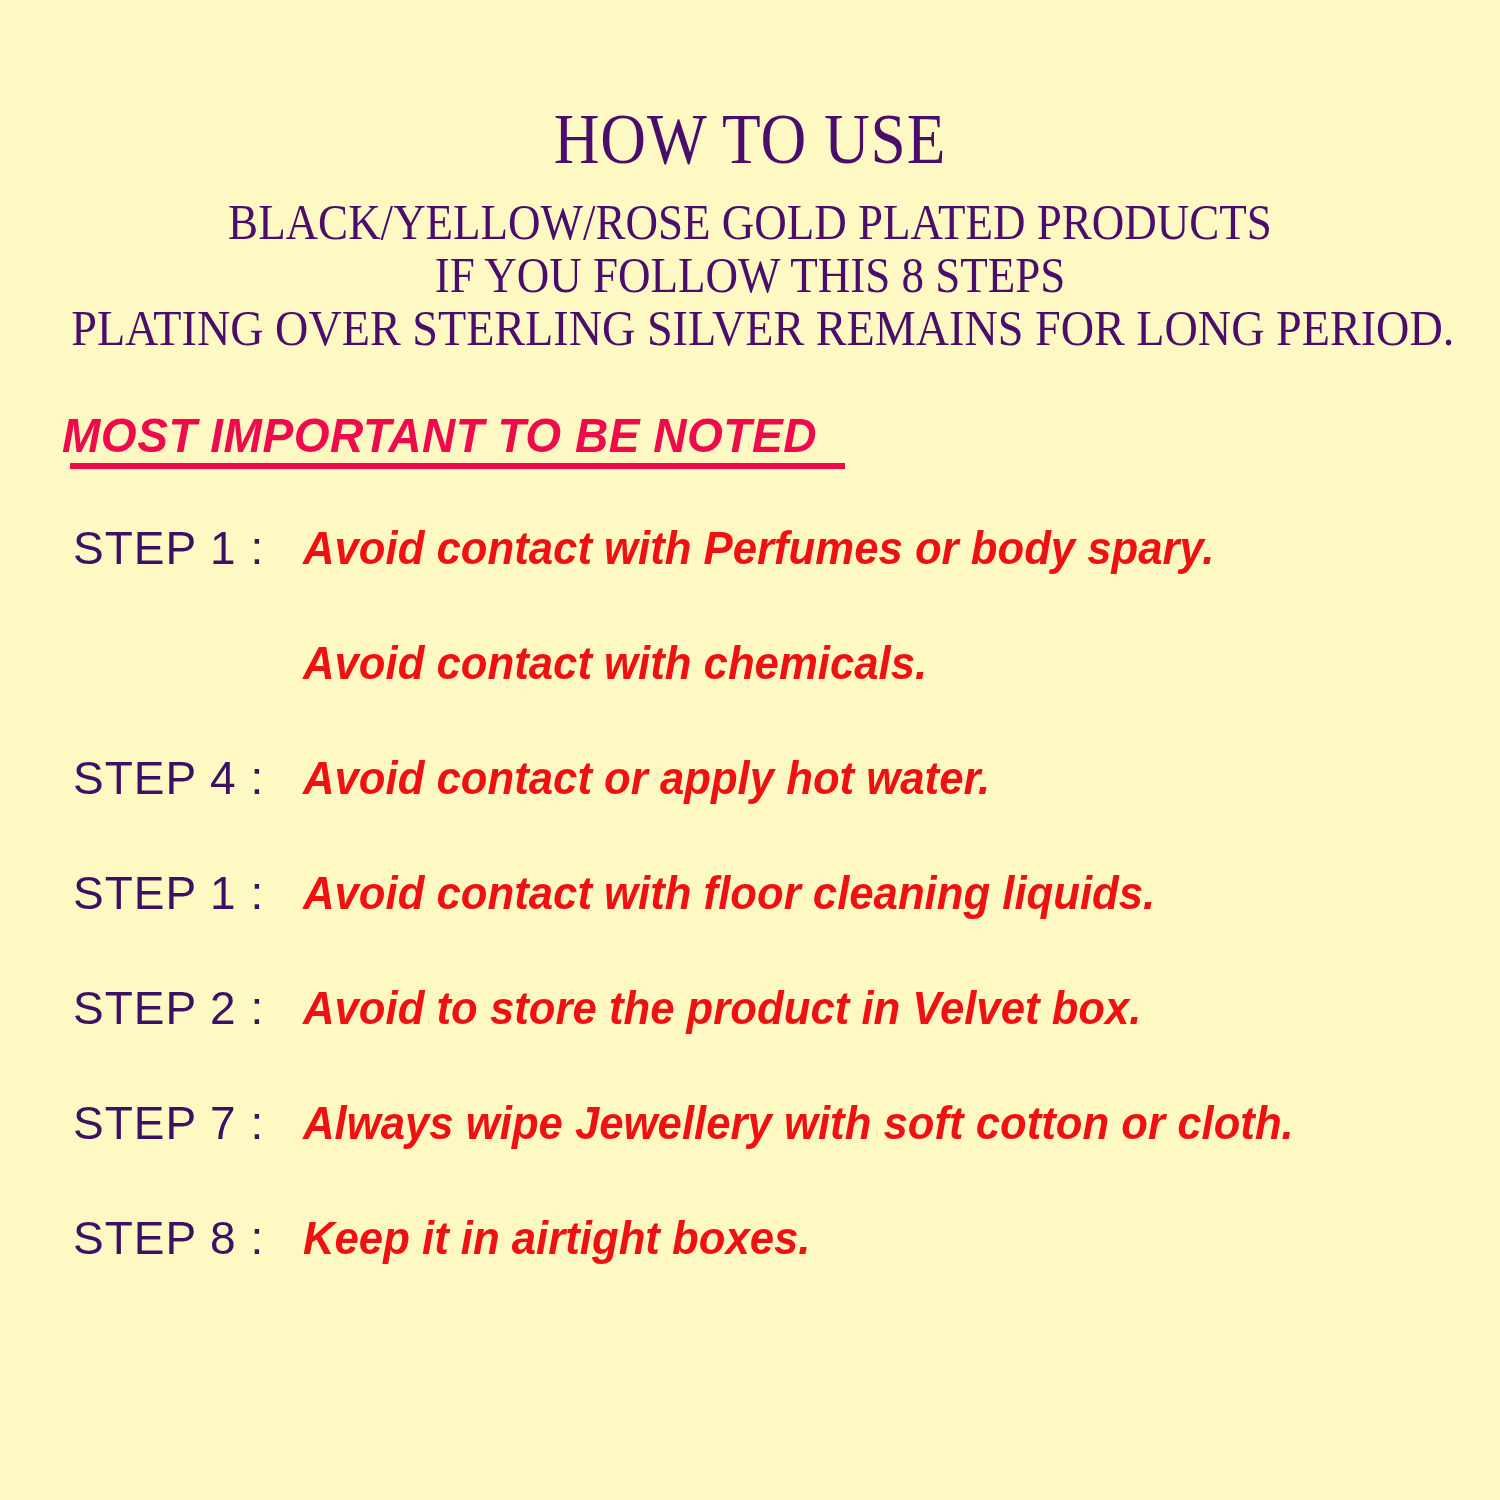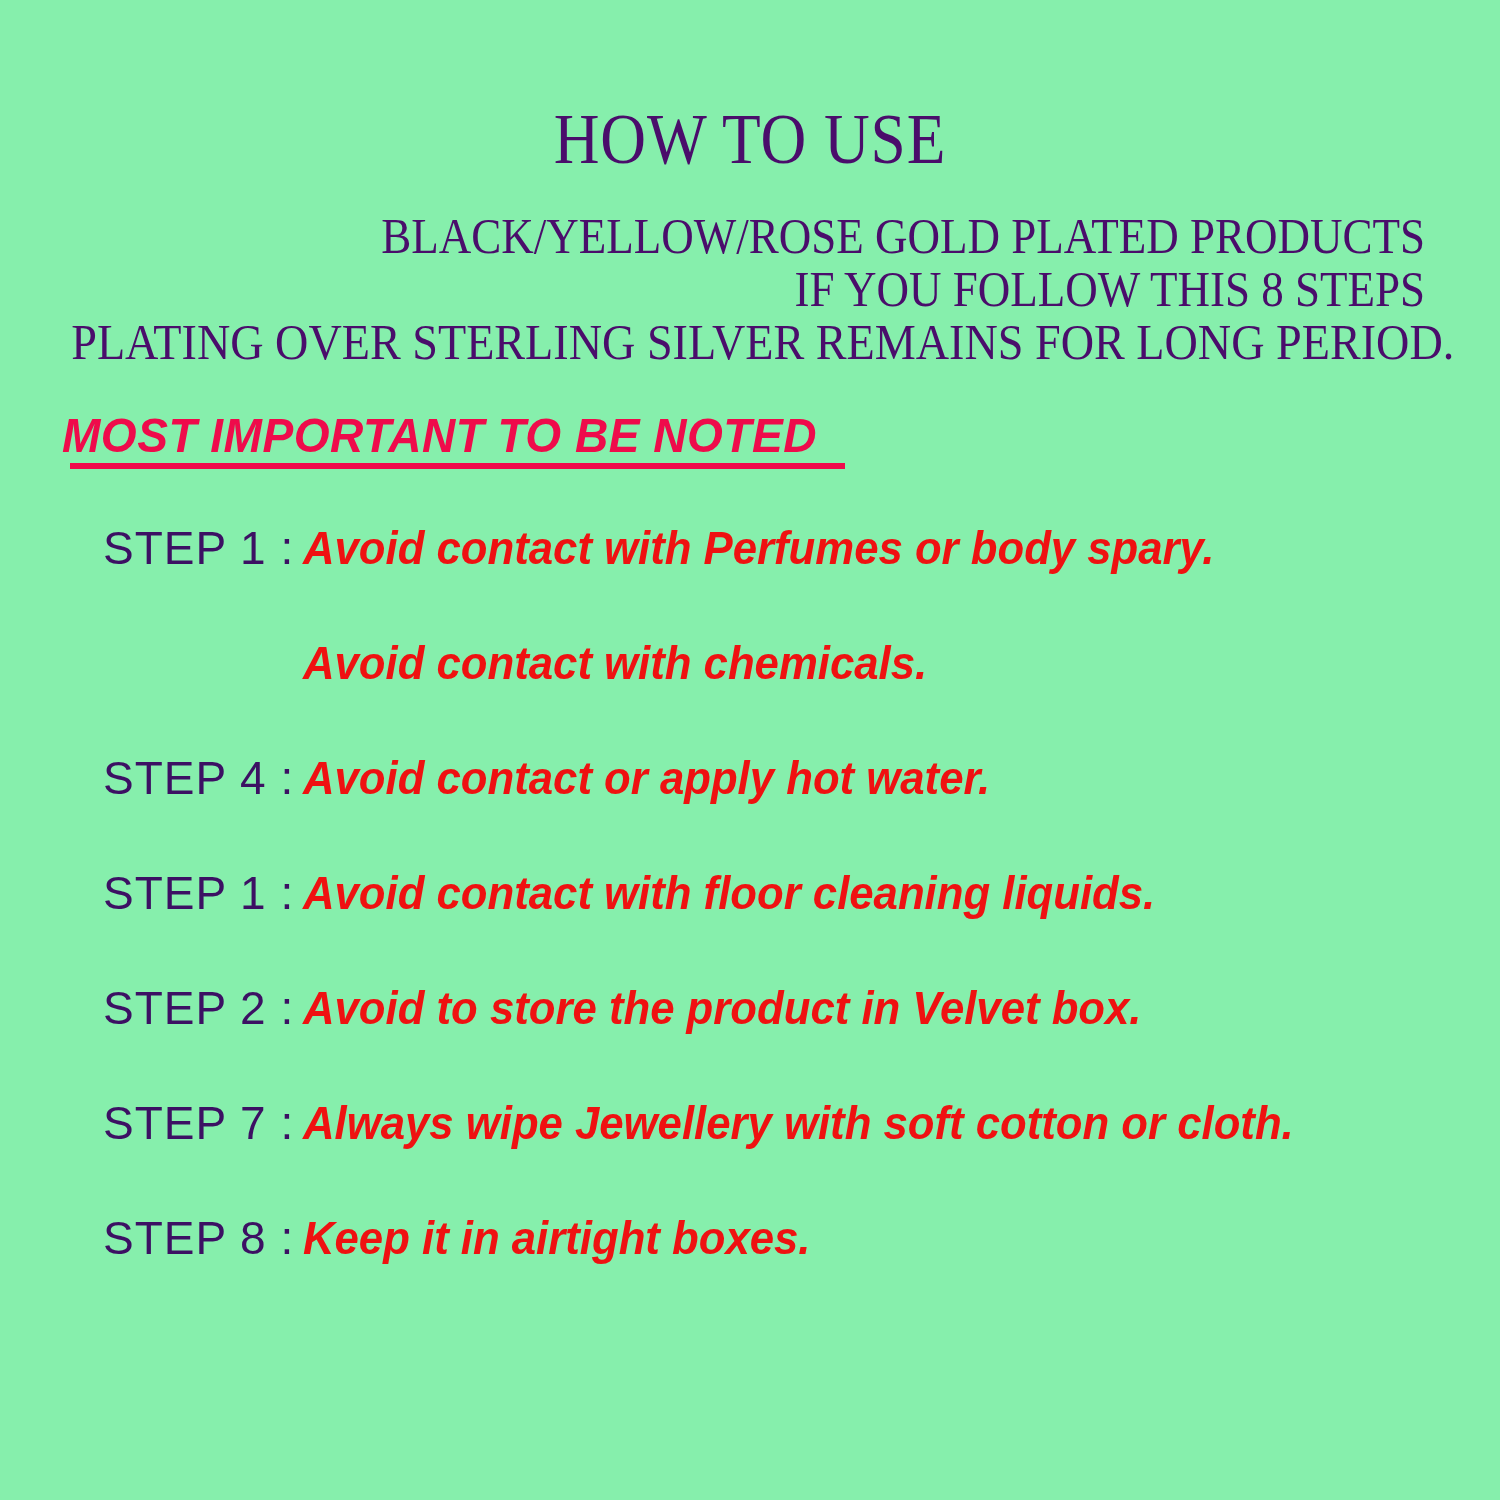--- a/index.html
+++ b/index.html
@@ -12,21 +12,21 @@
     background: #ffffff;
     font-family: "Liberation Sans", sans-serif;
     overflow: hidden;
     position: relative;
   }
 
   #page {
     position: relative;
     width: 1500px;
     height: 1500px;
-    background: #86efac;
+    background: #fef9c3;
   }
 
   
   .heading-block {
     position: absolute;
     top: 96px;
     left: 0;
     width: 1500px;
     text-align: center;
   }
@@ -36,22 +36,21 @@
     color: #4a0d6b;
     font-size: 72px;
     line-height: 86px;
     letter-spacing: 1px;
     transform: scaleX(0.88);
     transform-origin: center center;
     white-space: nowrap;
   }
 
   .subtitle-lines {
-    margin-top: 28px;
-    text-align: right;
+    margin-top: 14px;
   }
 
   .subtitle {
     font-family: "Liberation Serif", "DejaVu Serif", serif;
     color: #4a0d6b;
     font-size: 50px;
     line-height: 53px;
     white-space: nowrap;
     transform: scaleX(0.90);
     transform-origin: center center;
@@ -104,21 +103,20 @@
     position: absolute;
     left: 73px;
     top: 0;
     font-family: "Liberation Sans", "DejaVu Sans", sans-serif;
     color: #3c1063;
     font-size: 46px;
     line-height: 56px;
     font-weight: normal;
     white-space: nowrap;
     letter-spacing: 1px;
-    margin-left: 30px;
   }
   .step-text {
     position: absolute;
     left: 303px;
     top: 0;
     font-family: "Liberation Sans", "DejaVu Sans", sans-serif;
     color: #ef1111;
     font-size: 46px;
     line-height: 56px;
     font-weight: bold;

